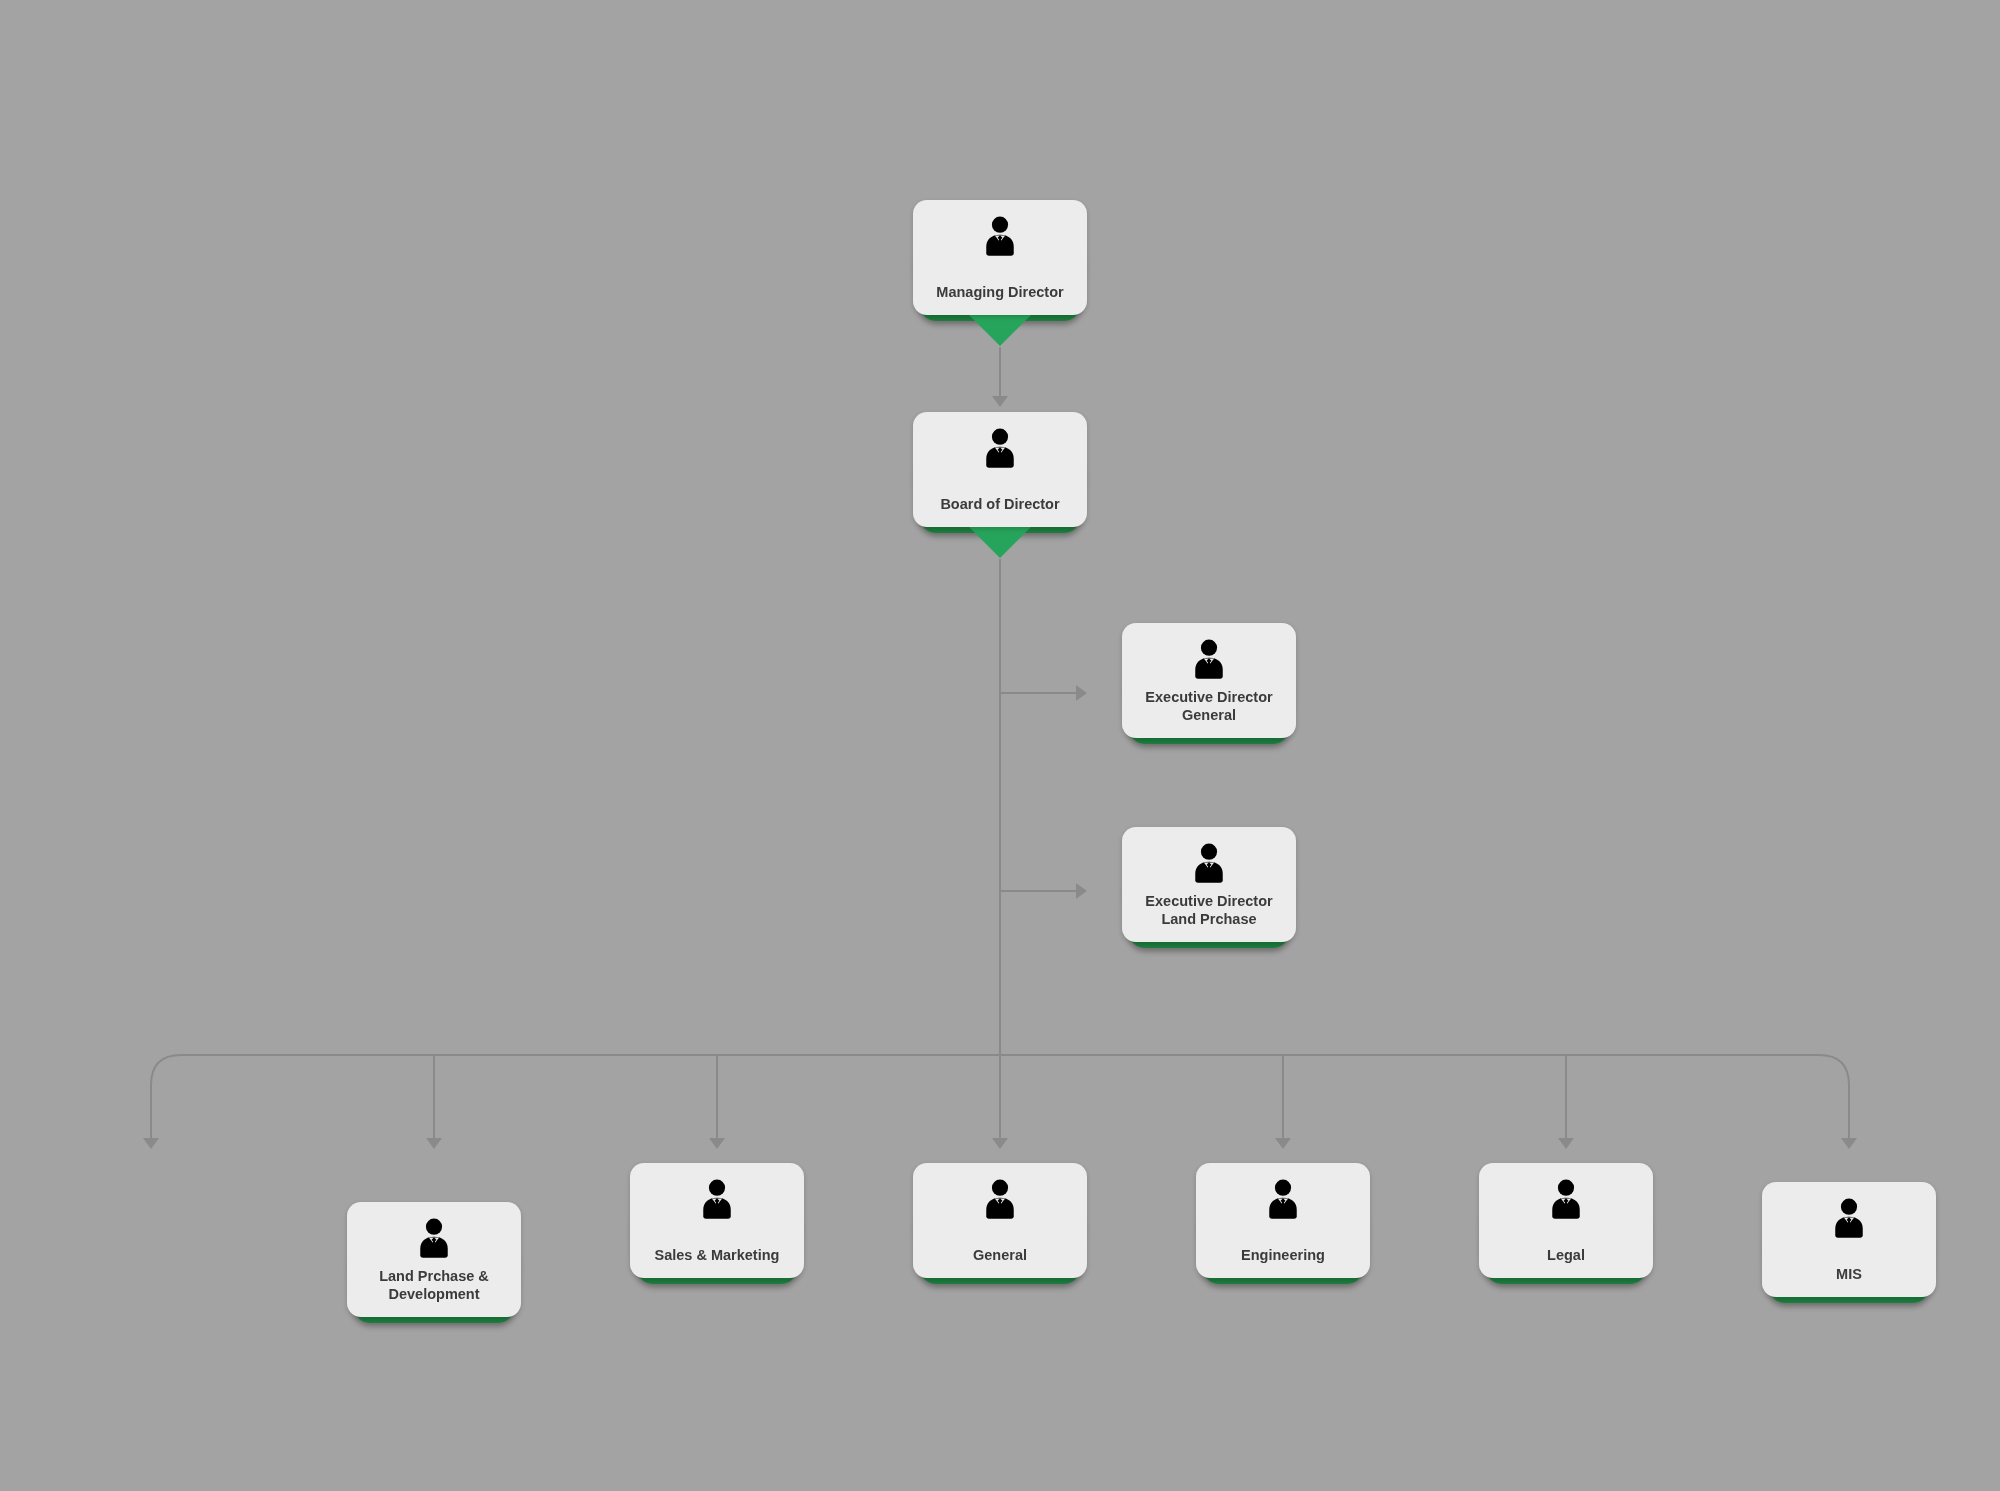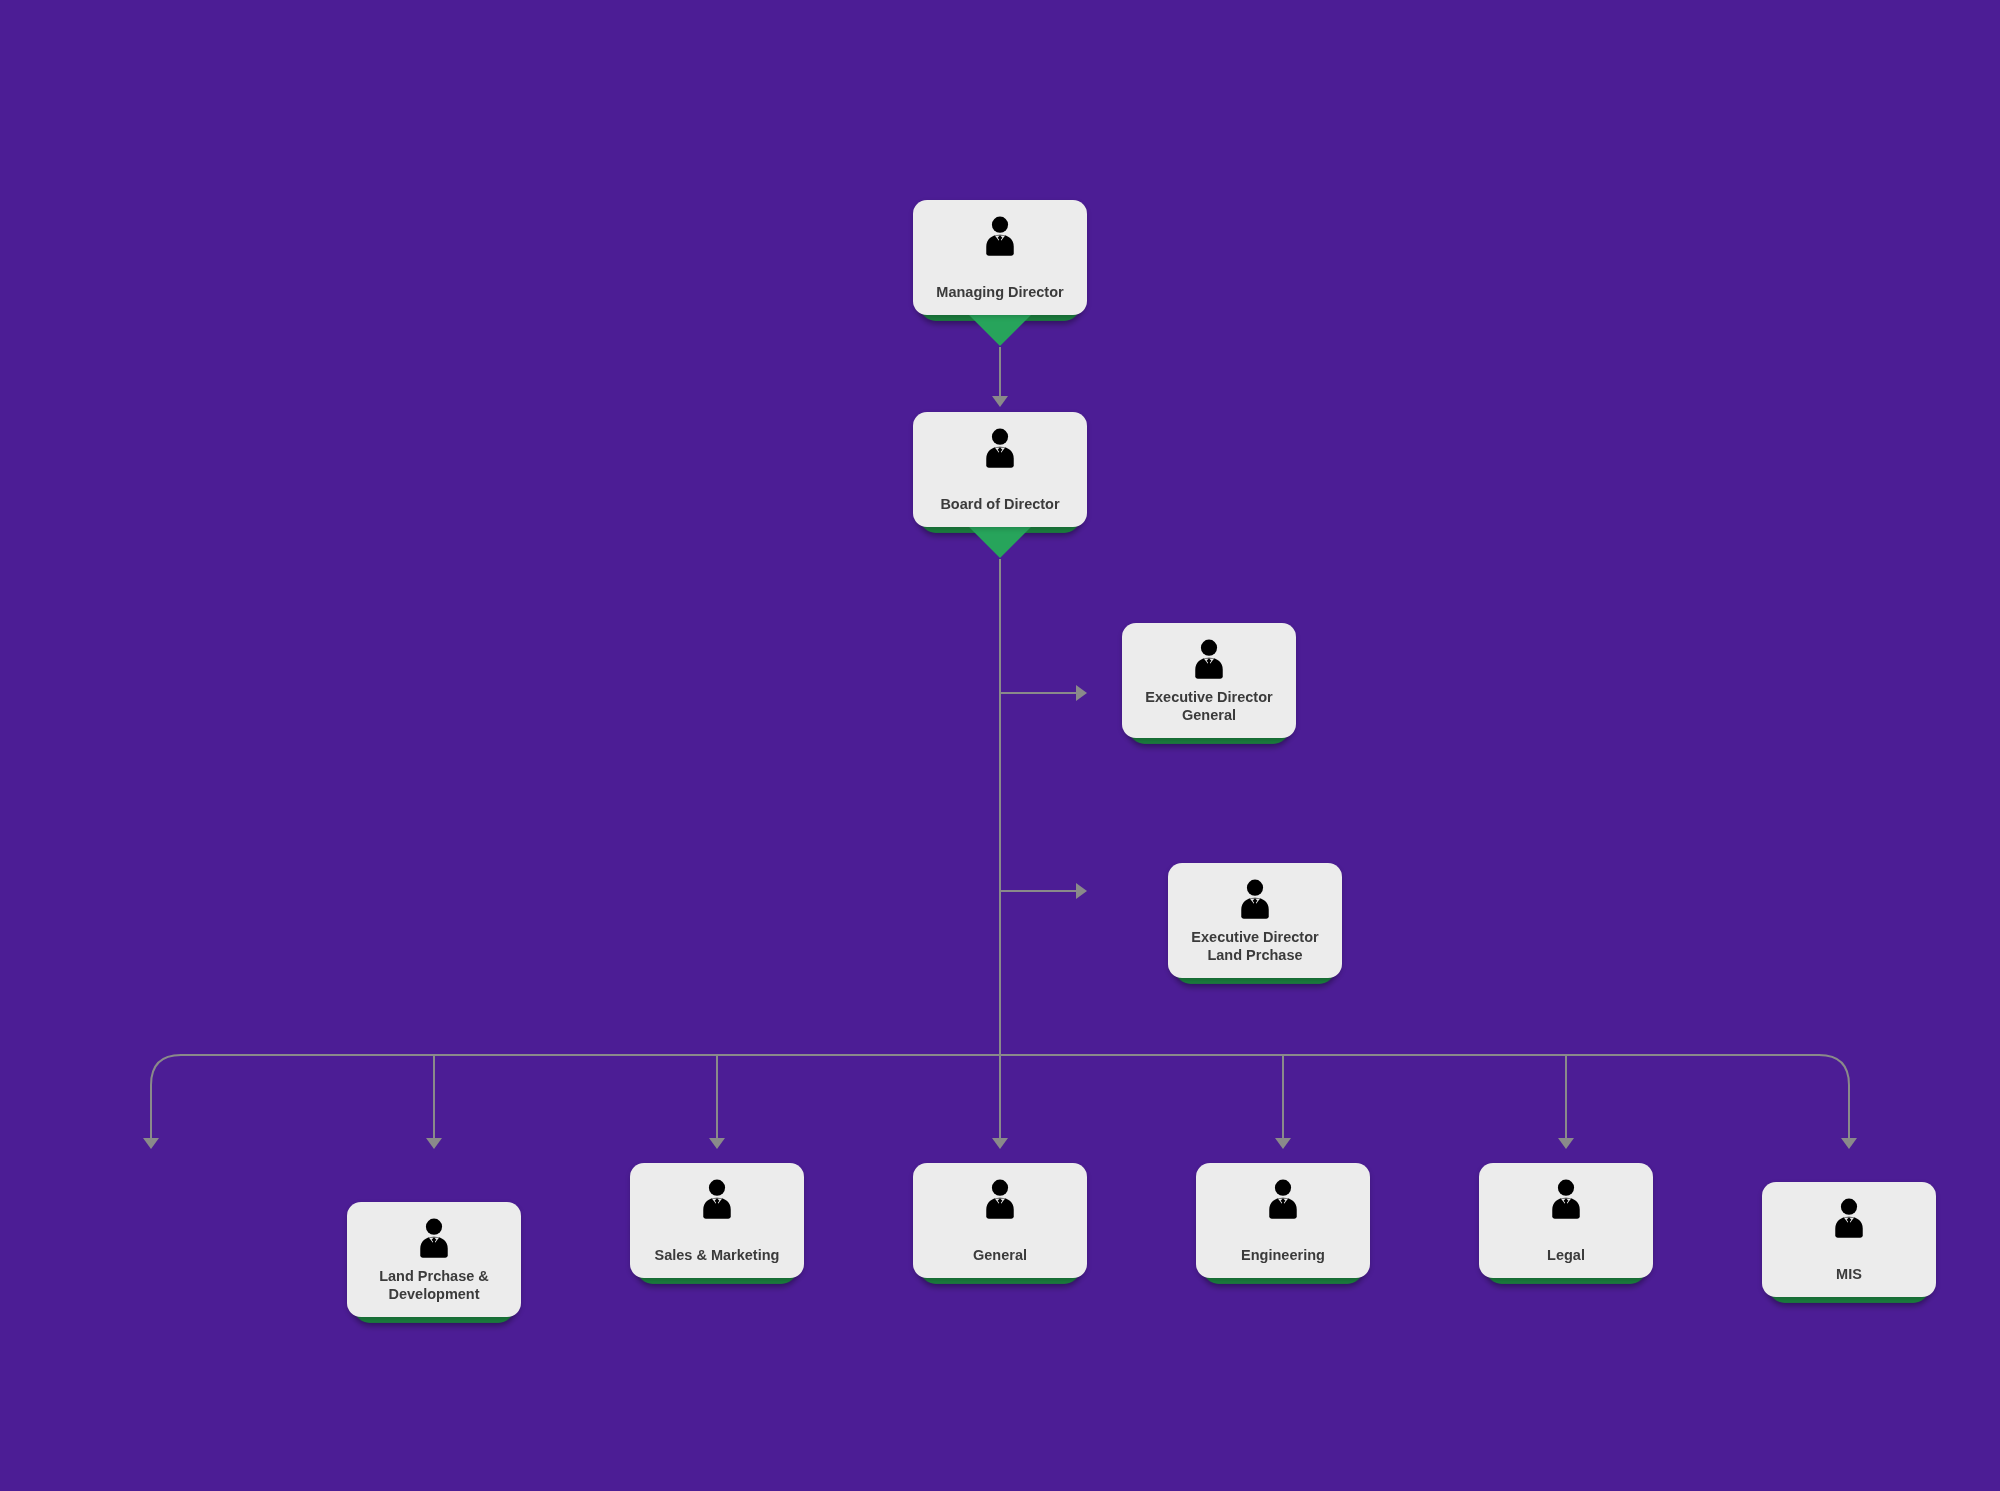--- a/index.html
+++ b/index.html
@@ -1,18 +1,18 @@
 <!DOCTYPE html>
 <html style="--card-bg: #ececec; --base-green: #1b7c3d; --triangle-green: #27a45b; --connector: #8a8a8a; --text: #3b3b3b;"><head>
 <meta charset="utf-8">
 <title>Org Chart</title>
 <style>
   html,body{margin:0;padding:0;background:#ffffff;}
   .stage{
-    position:relative;width:2000px;height:1491px;background:#4c1d95;overflow:hidden;
+    position:relative;width:2000px;height:1491px;background:#a3a3a3;overflow:hidden;
     font-family:"Liberation Sans","DejaVu Sans",sans-serif;
   }
   .connectors{position:absolute;left:0;top:0;width:2000px;height:1491px;pointer-events:none;}
   .node{position:absolute;width:174px;height:115px;}
   .node .base{
     position:absolute;left:3px;right:3px;top:48px;bottom:-11px;
     background:var(--base-green,#1b7c3d);
     border-radius:15px;
     transform:perspective(80px) rotateX(-4deg);
     transform-origin:50% 0%;
@@ -37,21 +37,21 @@
   .picon{width:34px;height:42px;flex:0 0 auto;display:block;}
   .node .label{
     margin-top:auto;margin-bottom:2px;
     font-size:14.5px;font-weight:700;line-height:1.25;
     color:var(--text,#3b3b3b);text-align:center;
   }
   
   .n-md        {left:913px; top:200px;}
   .n-board     {left:913px; top:412px;}
   .n-edgen     {left:1122px;top:623px;}
-  .n-edland    {left:1168px;top:827px;margin-top:36px;}
+  .n-edland    {left:1122px;top:827px;}
   .n-hr        {left:64px;  top:1163px;}
   .n-landdev   {left:347px; top:1202px;}
   .n-sales     {left:630px; top:1163px;}
   .n-accounts  {left:913px; top:1163px;}
   .n-eng       {left:1196px;top:1163px;}
   .n-legal     {left:1479px;top:1163px;}
   .n-mis       {left:1762px;top:1163px;margin-top:19px;}
   .hidden-defs{position:absolute;width:0;height:0;overflow:hidden;}
 </style>
 </head>

